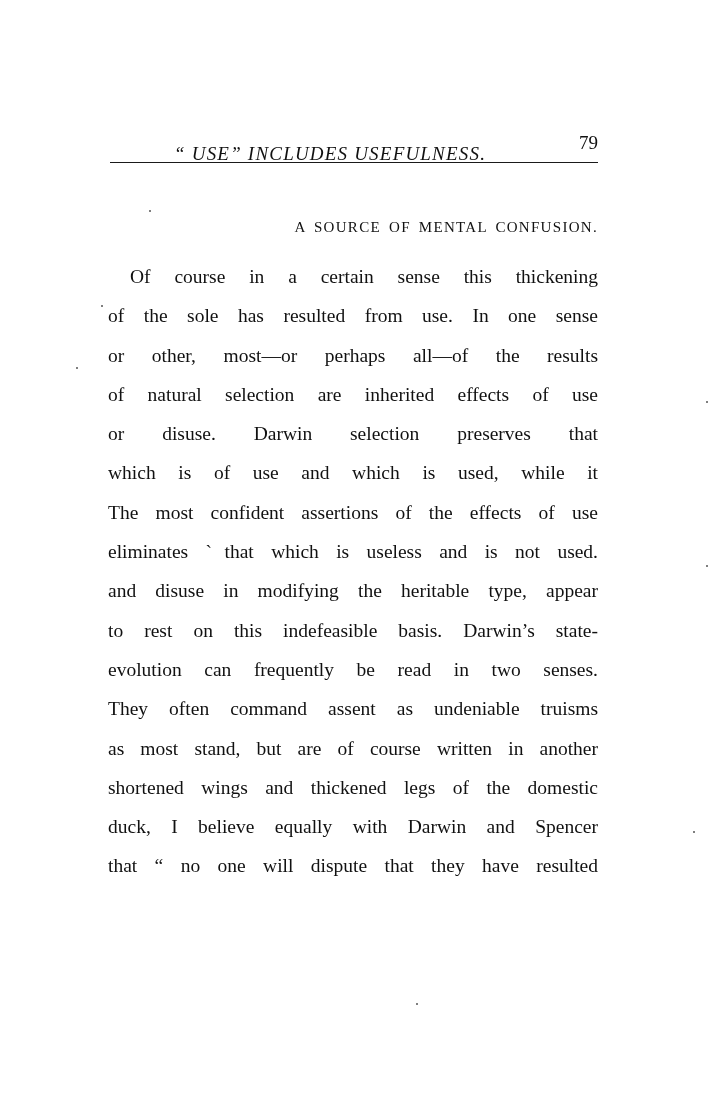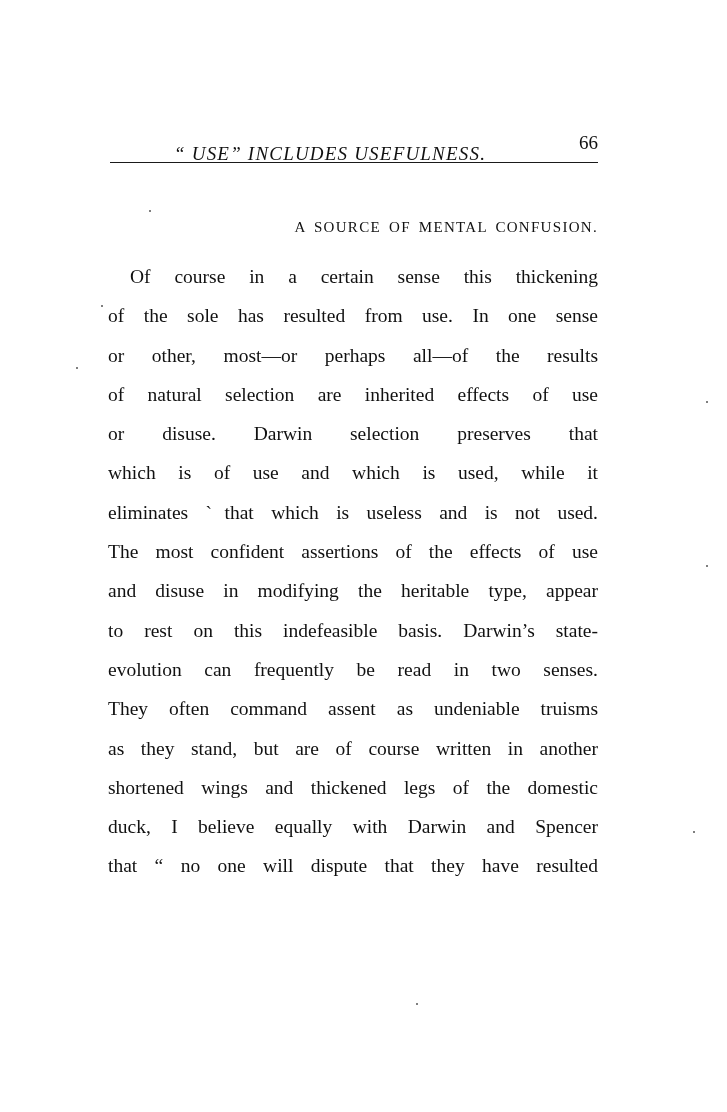--- a/index.html
+++ b/index.html
@@ -89,41 +89,41 @@
       border-radius: 1px;
     }
   </style>
 </head>
 <body>
 
 <div class="page">
 
   <div class="running-head">
     <span class="running-title">“ USE” INCLUDES USEFULNESS.</span>
-    <span class="page-number">66</span>
+    <span class="page-number">79</span>
   </div>
 
   <div class="head-rule"></div>
 
   <div class="section-heading">A SOURCE OF MENTAL CONFUSION.</div>
 
   <div class="body-text">
     <div class="line indent">Of course in a certain sense this thickening</div>
     <div class="line">of the sole has resulted from use. In one sense</div>
     <div class="line">or other, most—or perhaps all—of the results</div>
     <div class="line">of natural selection are inherited effects of use</div>
     <div class="line">or disuse. Darwin selection preserves that</div>
     <div class="line">which is of use and which is used, while it</div>
+    <div class="line">The most confident assertions of the effects of use</div>
     <div class="line">eliminates ˋthat which is useless and is not used.</div>
-    <div class="line">The most confident assertions of the effects of use</div>
     <div class="line">and disuse in modifying the heritable type, appear</div>
     <div class="line">to rest on this indefeasible basis. Darwin’s state-</div>
     <div class="line">evolution can frequently be read in two senses.</div>
     <div class="line">They often command assent as undeniable truisms</div>
-    <div class="line">as they stand, but are of course written in another</div>
+    <div class="line">as most stand, but are of course written in another</div>
     <div class="line">shortened wings and thickened legs of the domestic</div>
     <div class="line">duck, I believe equally with Darwin and Spencer</div>
     <div class="line">that “ no one will dispute that they have resulted</div>
   </div>
 
   <div class="speck" style="left:149px;top:210px;"></div>
   <div class="speck" style="left:76px;top:367px;"></div>
   <div class="speck" style="left:101px;top:305px;"></div>
   <div class="speck" style="left:706px;top:401px;"></div>
   <div class="speck" style="left:706px;top:565px;"></div>

